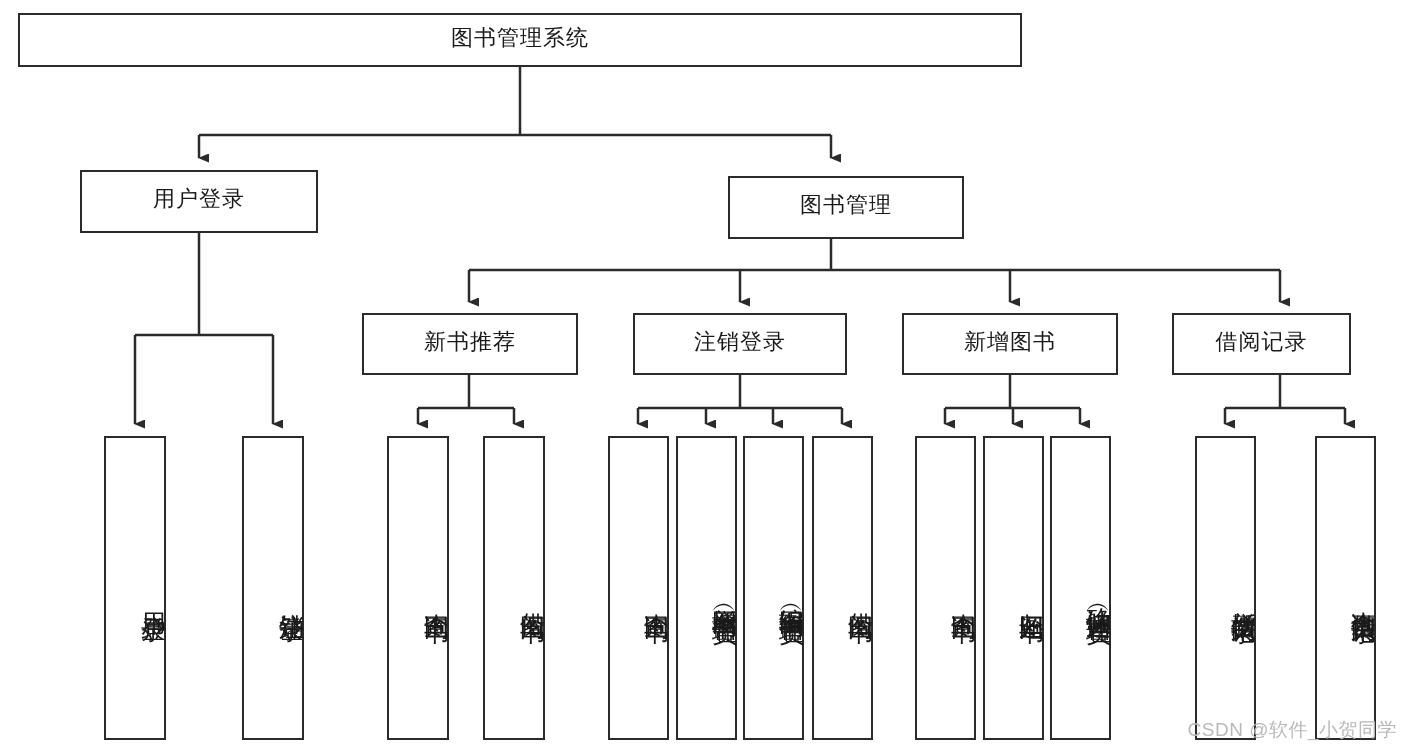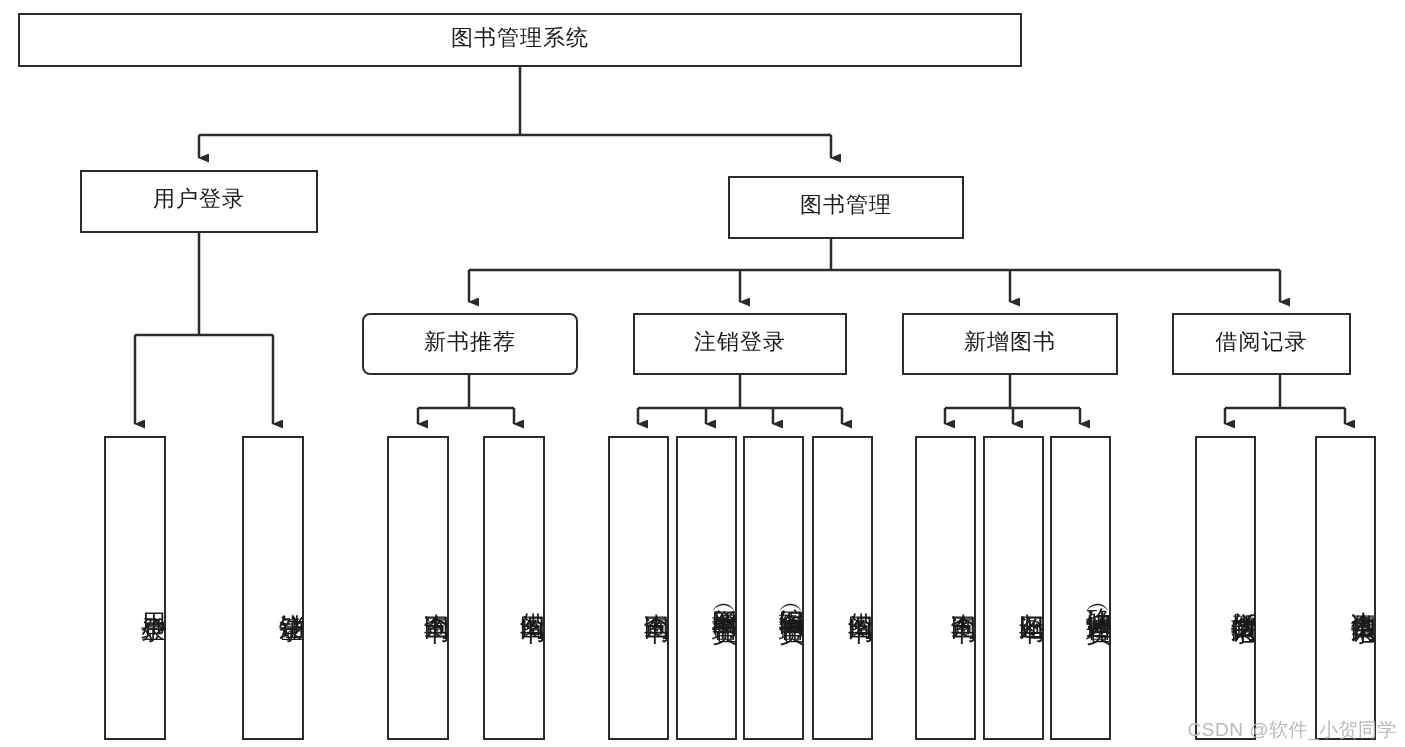--- a/index.html
+++ b/index.html
@@ -126,21 +126,21 @@
     <span class="node-label">图书管理系统</span>
   </div>
 
   <div class="node-box horizontal" style="left:80px; top:170px; width:238px; height:63px;">
     <span class="node-label">用户登录</span>
   </div>
   <div class="node-box horizontal" style="left:712px; top:176px; width:236px; height:63px;margin-left:16px;">
     <span class="node-label">图书管理</span>
   </div>
 
-  <div class="node-box horizontal" style="left:362px; top:313px; width:216px; height:62px;border-radius:8px;">
+  <div class="node-box horizontal" style="left:362px; top:313px; width:216px; height:62px;">
     <span class="node-label">新书推荐</span>
   </div>
   <div class="node-box horizontal" style="left:633px; top:313px; width:214px; height:62px;">
     <span class="node-label">注销登录</span>
   </div>
   <div class="node-box horizontal" style="left:902px; top:313px; width:216px; height:62px;">
     <span class="node-label">新增图书</span>
   </div>
   <div class="node-box horizontal" style="left:1172px; top:313px; width:179px; height:62px;">
     <span class="node-label">借阅记录</span>

